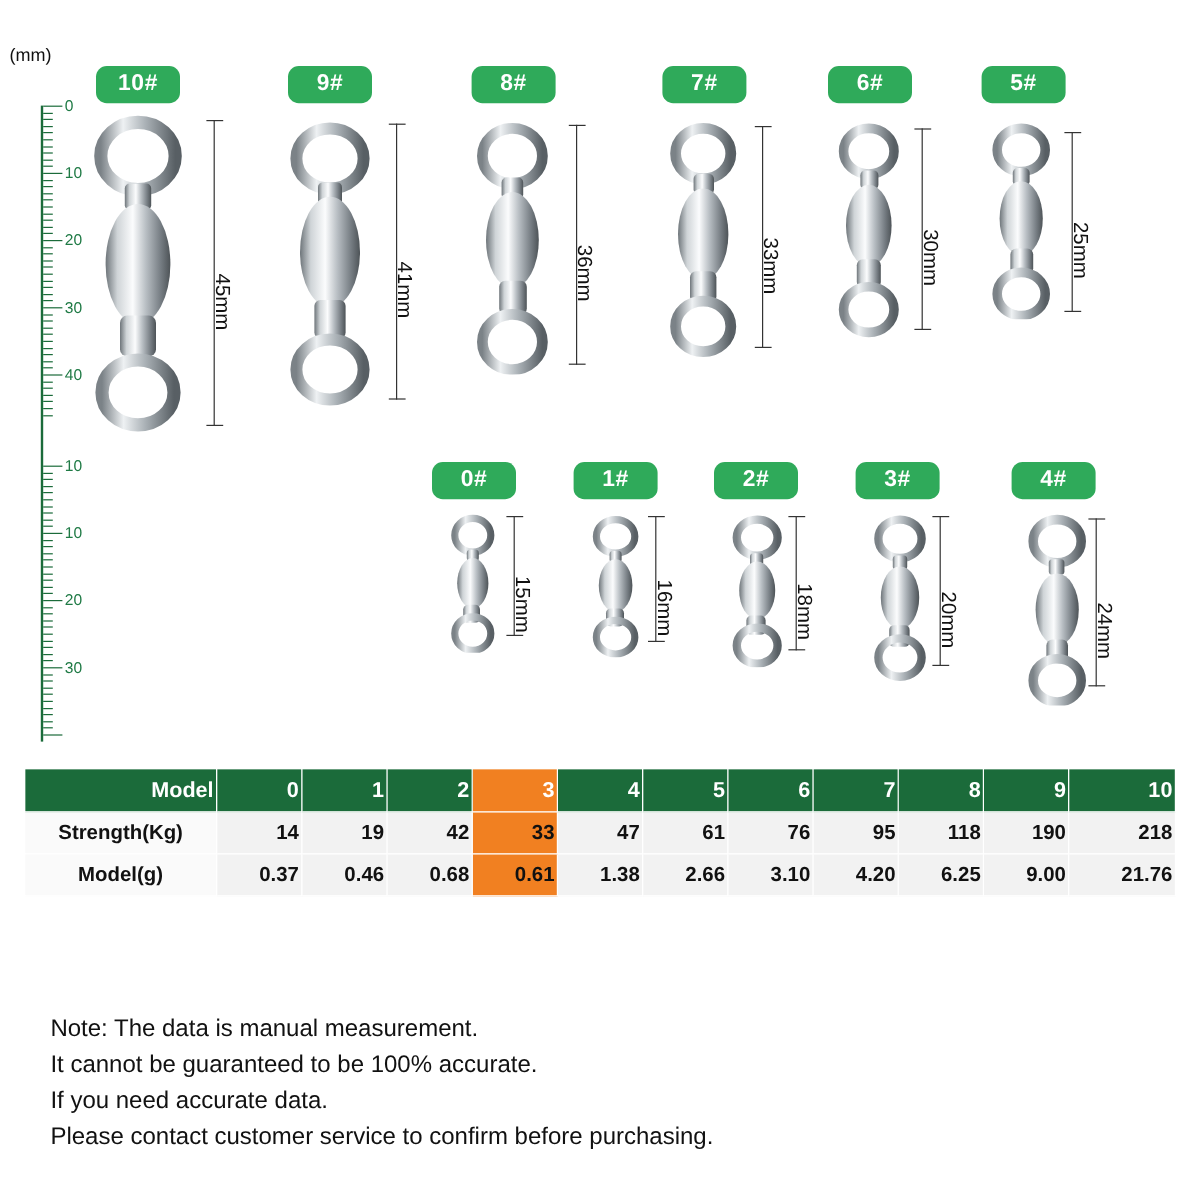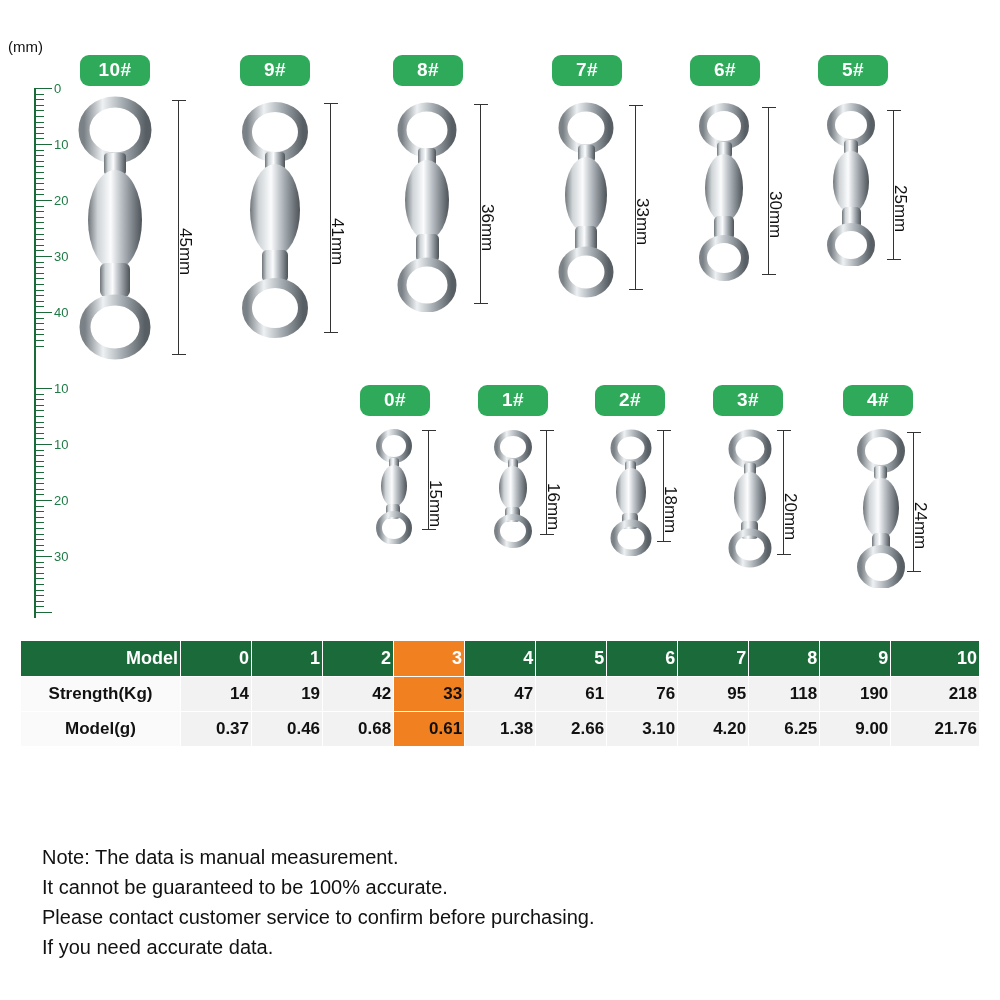--- a/index.html
+++ b/index.html
@@ -448,15 +448,15 @@
         <td>6.25</td>
         <td>9.00</td>
         <td>21.76</td>
       </tr>
     </tbody>
 </table>
 
 <div id="notes">
     <div>Note: The data is manual measurement.</div>
     <div>It cannot be guaranteed to be 100% accurate.</div>
+    <div>If you need accurate data.</div>
     <div>Please contact customer service to confirm before purchasing.</div>
-    <div>If you need accurate data.</div>
   </div>
 
 </body></html>

